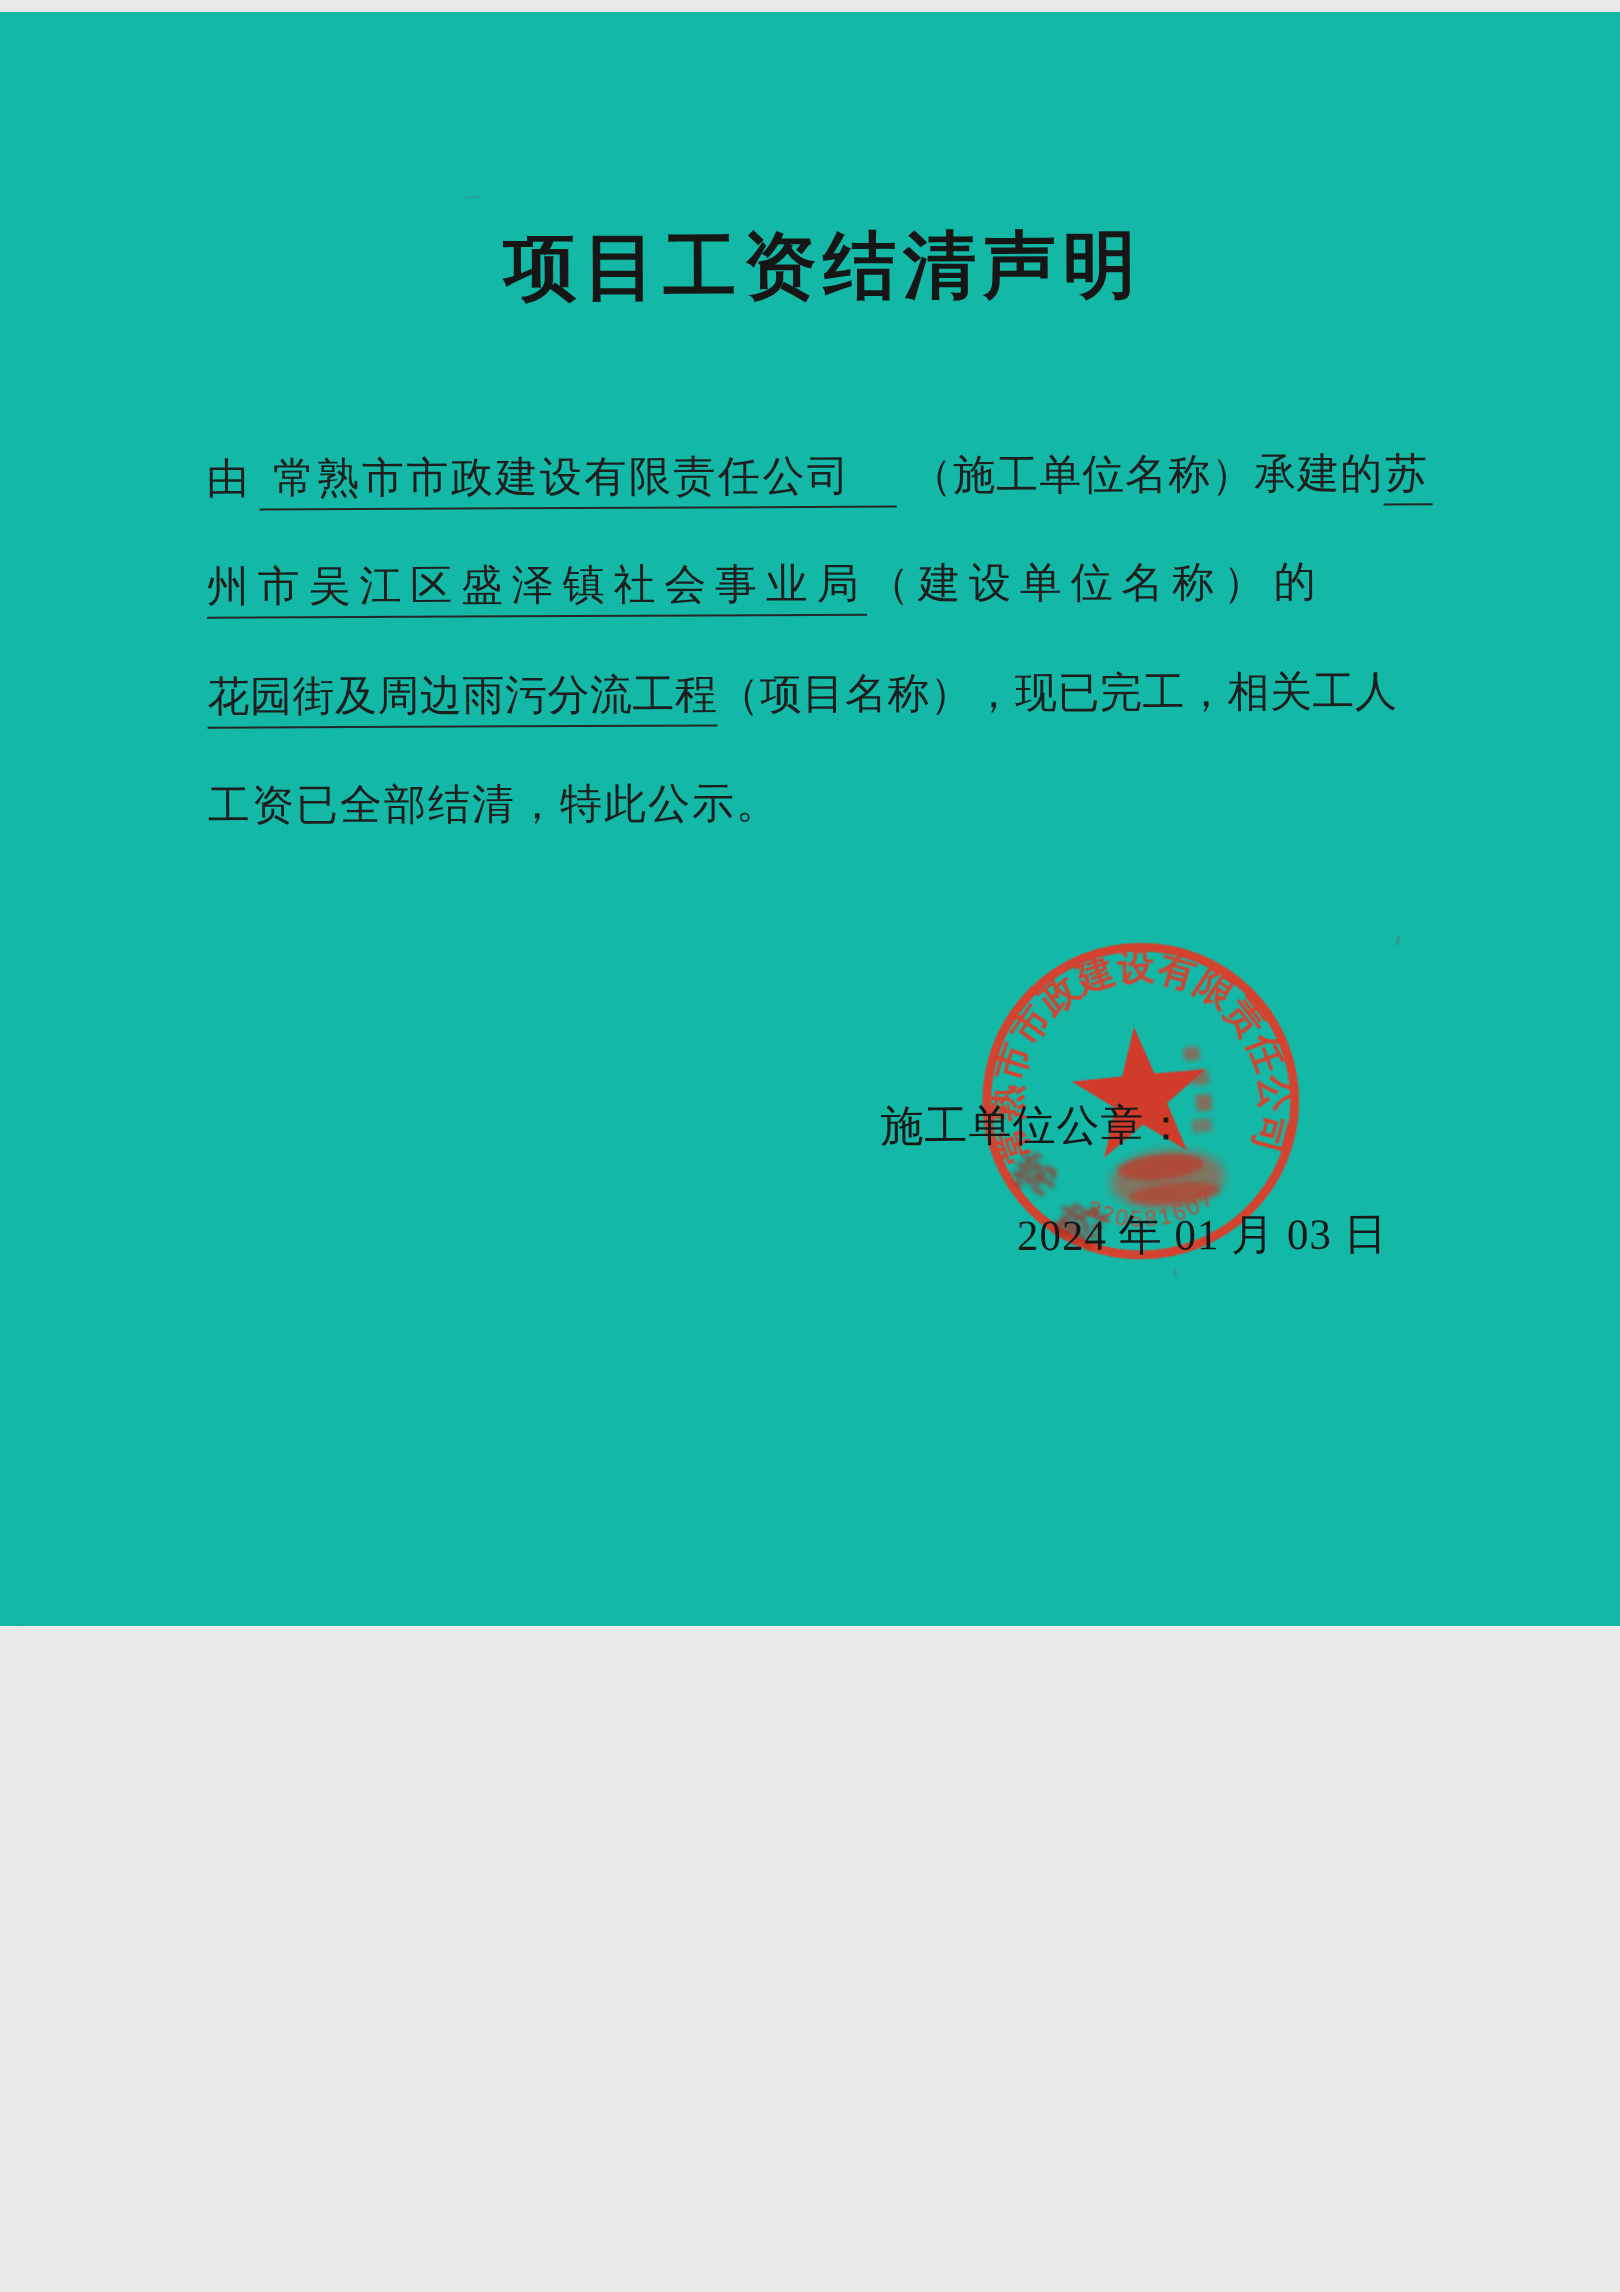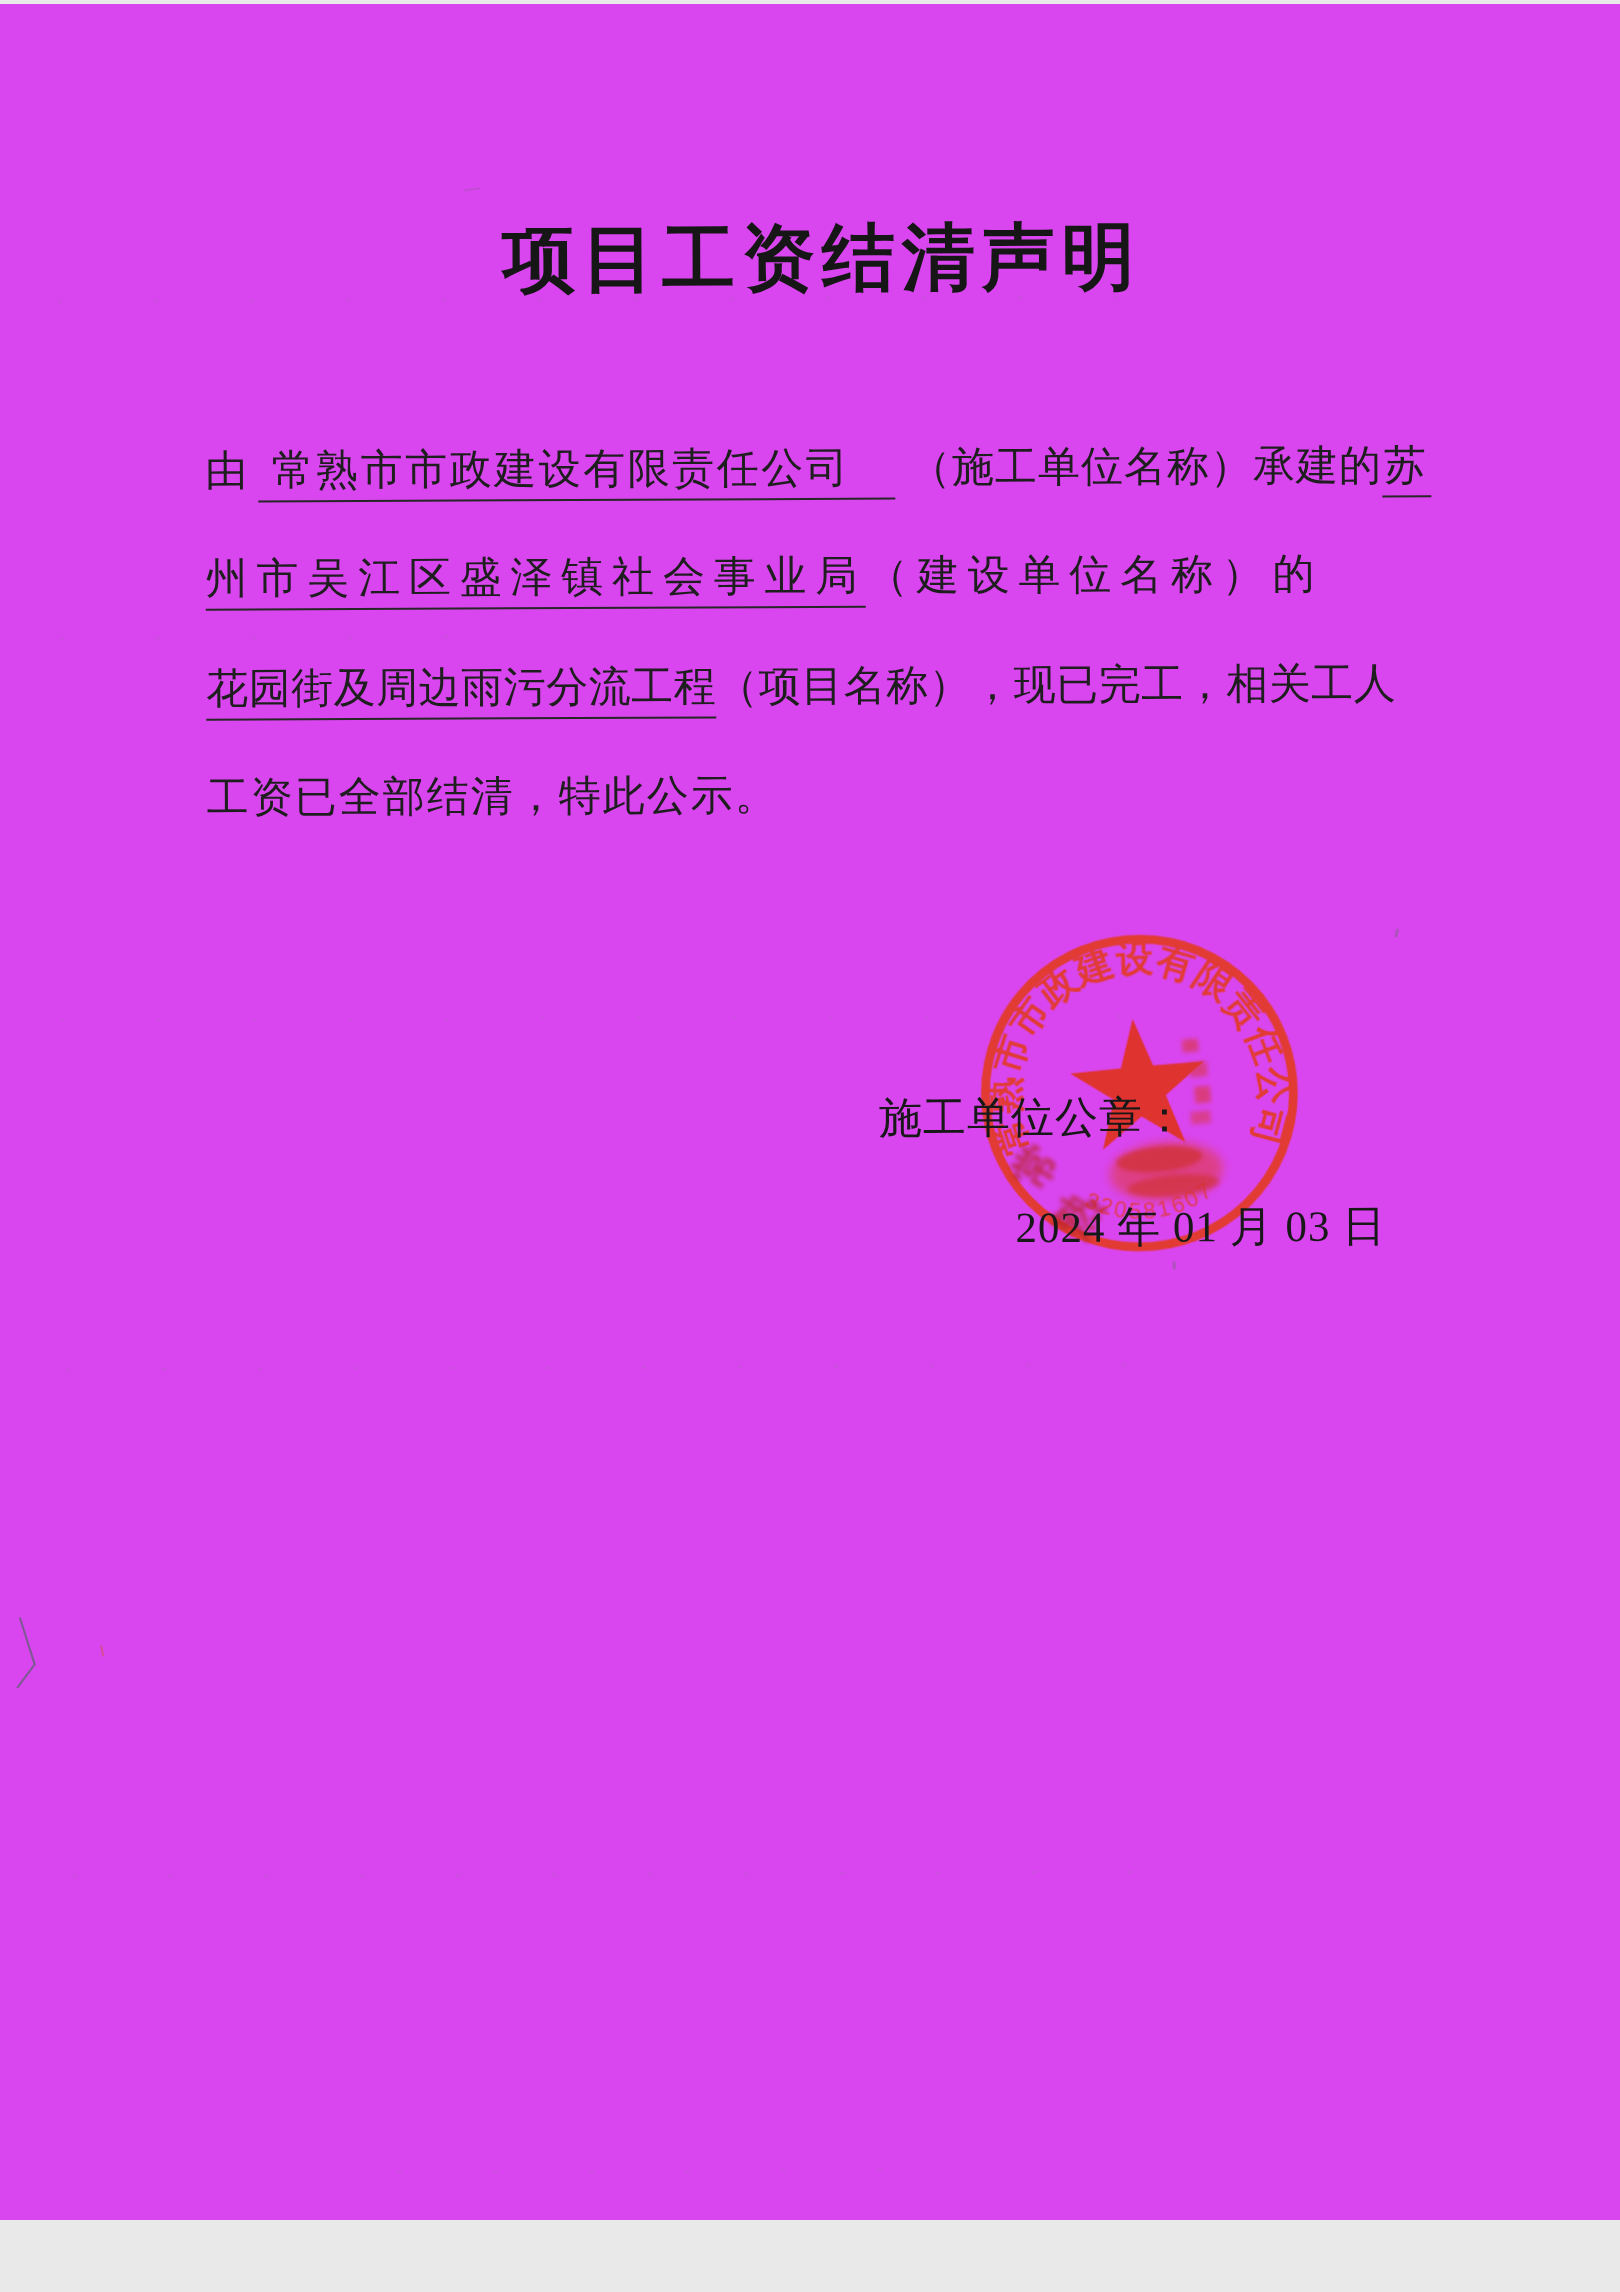--- a/index.html
+++ b/index.html
@@ -1,20 +1,20 @@
 <!DOCTYPE html>
 <html><head>
 <meta charset="utf-8">
 <style>
   html,body{margin:0;padding:0;background:#e9e9e9;}
   .page{
     position:relative;
-    width:1620px;height:2216px;
-    margin:4px auto;
-    background:#d946ef;
+    width:1620px;height:1614px;
+    margin:12px auto;
+    background:#14b8a6;
     overflow:hidden;
     font-family:"Liberation Serif","DejaVu Serif",serif;
     color:#1b1b1b;
   }
   .tilt{position:absolute;inset:0;transform:rotate(-0.25deg);}
   .doc-title{
     position:absolute;left:506px;top:206px;
     font-size:73px;font-weight:700;letter-spacing:6.9px;
     white-space:nowrap;color:#161616;
   }

